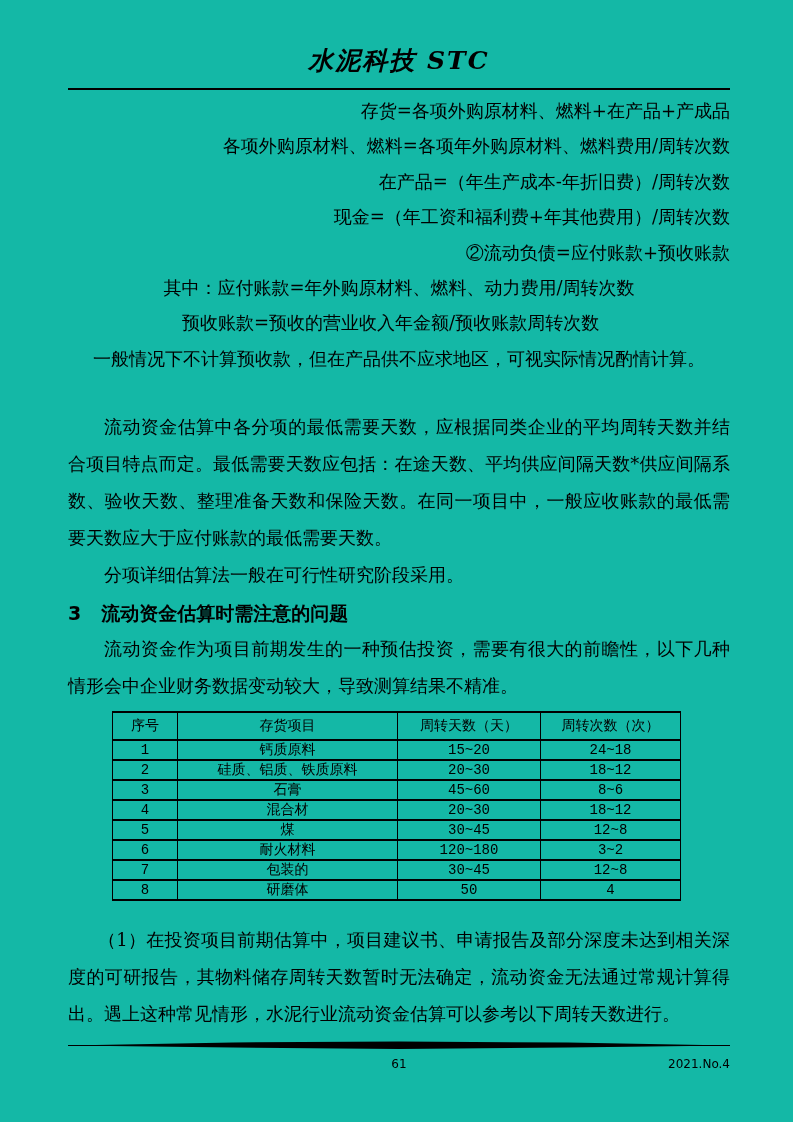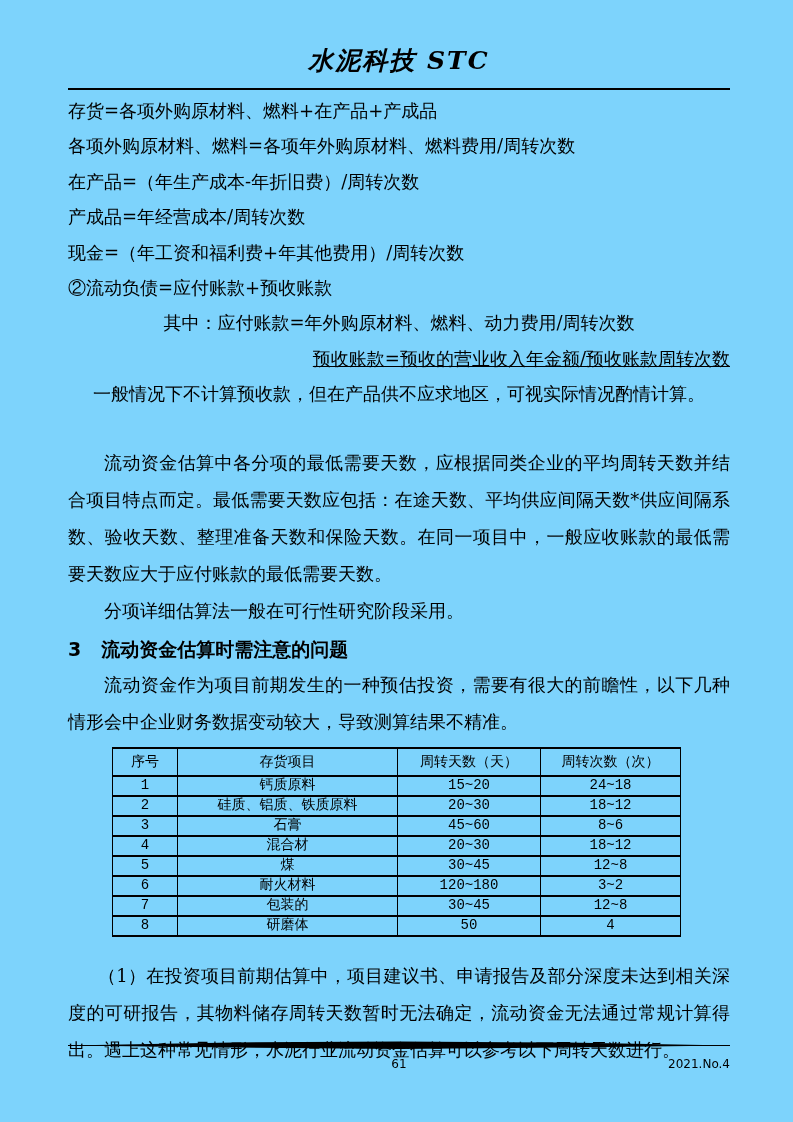--- a/index.html
+++ b/index.html
@@ -1,40 +1,40 @@
 <!DOCTYPE html>
 <html><head>
 <meta charset="utf-8">
 <style>
   html,body { margin:0; padding:0; background:#888; }
   .page {
     position:relative;
     width:793px; height:1122px;
     margin:0 auto;
-    background:#7dd3fc;
+    background:#14b8a6;
     color:#000;
     font-family:"DejaVu Serif","Liberation Serif",serif;
     box-sizing:border-box;
     padding:44px 63px 0 68px;
     overflow:hidden;
   }
   
   .journal-title {
     text-align:center;
     font-size:25px; line-height:34px;
     font-weight:bold; font-style:italic;
     letter-spacing:2px;
   }
   .header-rule { border:none; border-top:2px solid #000; margin:10px 0 0 0; }
 
   
   .formulas { margin-top:3px; }
-  .formula-line { height:35.4px; line-height:35.4px; font-size:18px; text-align:left; white-space:nowrap; }
+  .formula-line { height:35.4px; line-height:35.4px; font-size:18px; text-align:right; white-space:nowrap; }
   .formula-line.align-left { text-align:center; }
-  .formula-line.sub-indent { text-align:right; padding-left:114px;text-decoration:underline; }
+  .formula-line.sub-indent { text-align:left; padding-left:114px; }
 
   
   .para { margin:0; font-size:18px; line-height:37px; text-align:justify; }
   .para.first-indent { text-indent:36px; }
   .para-p1 { margin-top:32px; }
   .para-p2 { text-align:left; }
   .para-p4 { text-indent:30px; margin-top:20px; }
 
   
   .section-heading {
@@ -83,21 +83,20 @@
 
 <div class="page">
 
   <div class="journal-title">水泥科技 STC</div>
   <hr class="header-rule">
 
   <div class="formulas">
     <div class="formula-line">存货=各项外购原材料、燃料+在产品+产成品</div>
     <div class="formula-line">各项外购原材料、燃料=各项年外购原材料、燃料费用/周转次数</div>
     <div class="formula-line">在产品=（年生产成本-年折旧费）/周转次数</div>
-    <div class="formula-line">产成品=年经营成本/周转次数</div>
     <div class="formula-line">现金=（年工资和福利费+年其他费用）/周转次数</div>
     <div class="formula-line">②流动负债=应付账款+预收账款</div>
     <div class="formula-line align-left">其中：应付账款=年外购原材料、燃料、动力费用/周转次数</div>
     <div class="formula-line sub-indent">预收账款=预收的营业收入年金额/预收账款周转次数</div>
     <div class="formula-line align-left">一般情况下不计算预收款，但在产品供不应求地区，可视实际情况酌情计算。</div>
   </div>
 
   <p class="para first-indent para-p1">流动资金估算中各分项的最低需要天数，应根据同类企业的平均周转天数并结合项目特点而定。最低需要天数应包括：在途天数、平均供应间隔天数*供应间隔系数、验收天数、整理准备天数和保险天数。在同一项目中，一般应收账款的最低需要天数应大于应付账款的最低需要天数。</p>
   <p class="para first-indent para-p2">分项详细估算法一般在可行性研究阶段采用。</p>
 

